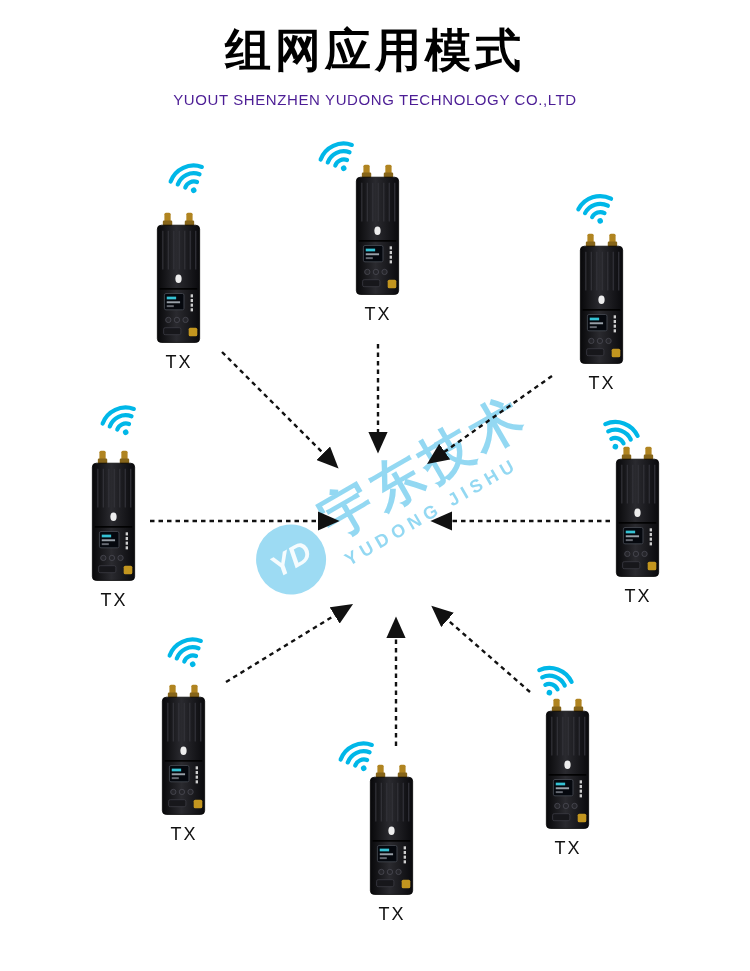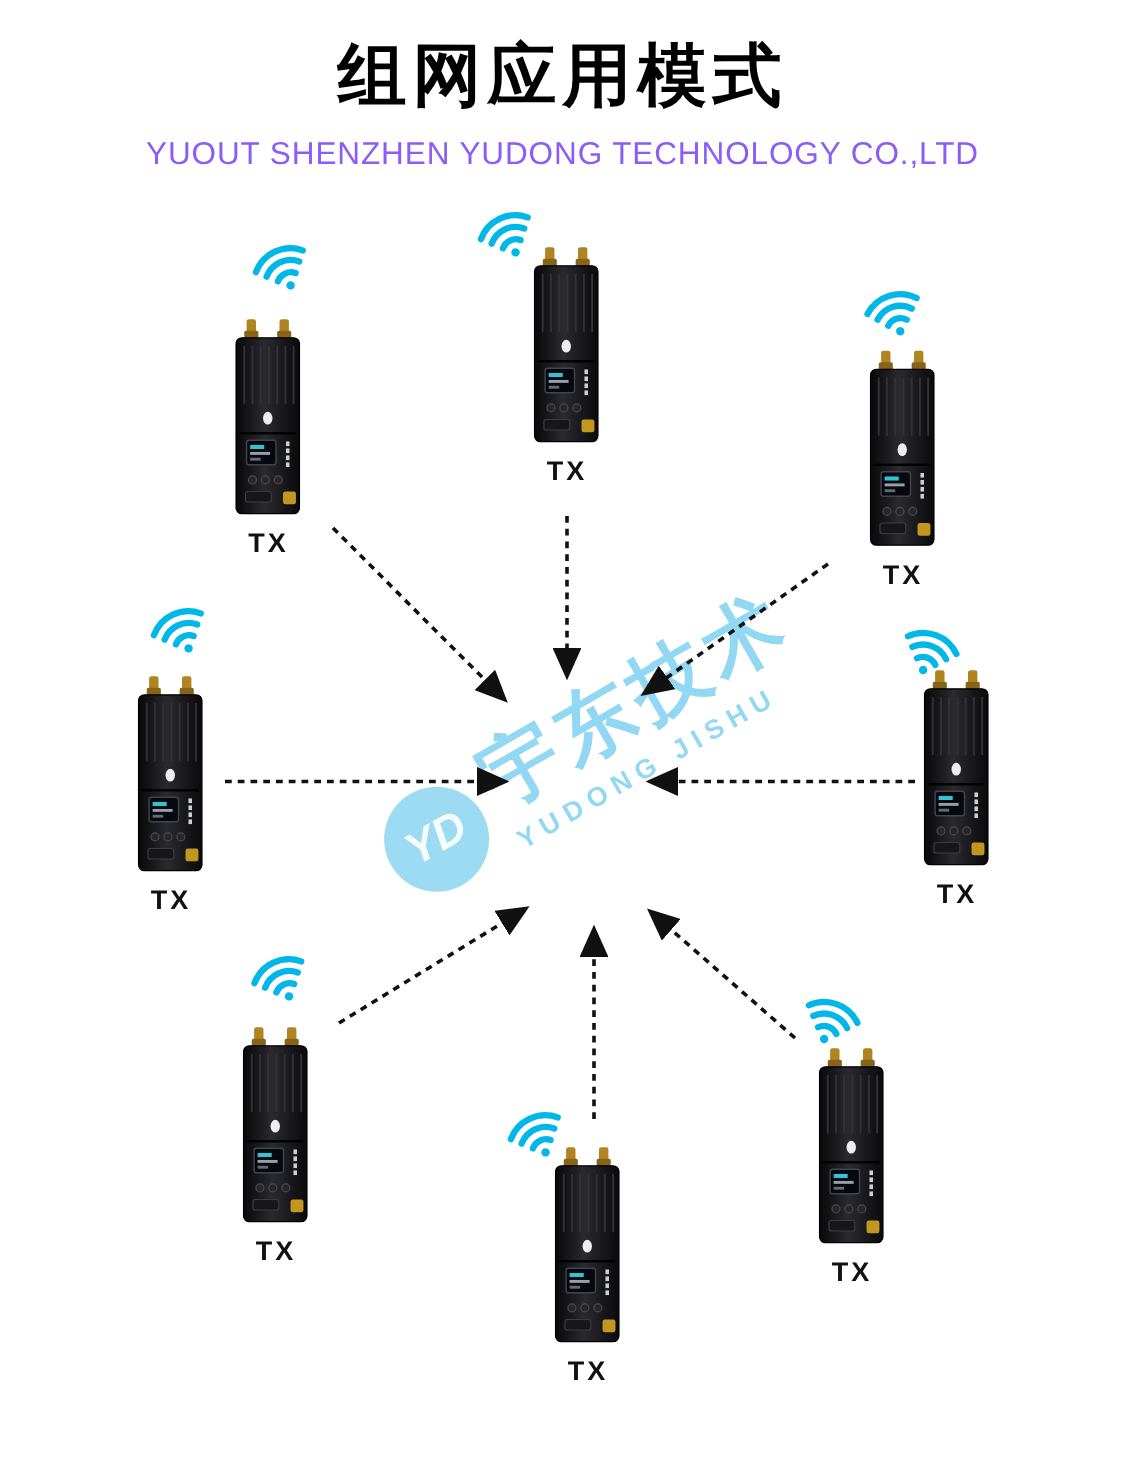--- a/index.html
+++ b/index.html
@@ -3,39 +3,39 @@
 <meta charset="utf-8">
 <style>
   * { margin:0; padding:0; box-sizing:border-box; }
   html,body { background:#fff; }
   body { font-family:"Liberation Sans", sans-serif; }
   .canvas { position:relative; width:750px; height:971px; background:#fff; overflow:hidden; margin:0 auto; }
 
   
   .header { position:absolute; top:24px; left:0; width:100%; text-align:center; z-index:4; }
   .title { font-size:46px; font-weight:900; color:#000; letter-spacing:4px; line-height:1.15; }
-  .subtitle { margin-top:14px; font-size:21px; font-weight:500; color:#8b5cf6; letter-spacing:.6px; }
+  .subtitle { margin-top:14px; font-size:15px; font-weight:500; color:#4c1d95; letter-spacing:.6px; }
 
   
   .watermark { position:absolute; left:238px; top:452px; width:340px; display:flex; align-items:center; gap:12px;
                transform:rotate(-30deg); z-index:1; color:rgba(59,184,232,.55); pointer-events:none; }
   .wm-logo { width:70px; height:70px; border-radius:50%; background:rgba(59,184,232,.5); color:rgba(255,255,255,.9);
              display:flex; align-items:center; justify-content:center; font-size:30px; font-weight:bold; font-style:italic; flex:0 0 auto; }
   .wm-cn { font-size:52px; font-weight:700; letter-spacing:5px; line-height:1; white-space:nowrap; }
   .wm-en { font-size:18px; font-weight:700; letter-spacing:5px; margin-top:7px; white-space:nowrap; }
 
   
   .arrows { position:absolute; left:0; top:0; z-index:2; pointer-events:none; }
 
   
   .node { position:absolute; width:47px; z-index:3; }
   .device { display:block; }
   .wifi { position:absolute; }
   .label { position:absolute; top:140px; left:-8px; width:64px; text-align:center;
-           font-size:18px; font-weight:700; letter-spacing:2px; color:#111; }
+           font-size:18px; font-weight:400; letter-spacing:2px; color:#111; }
   .label--rx { color:#ff0000; font-weight:700; letter-spacing:4px; top:138px; left:-14px; }
   .hidden-defs { position:absolute; width:0; height:0; }
 </style>
 </head>
 <body>
 
 <svg class="hidden-defs" aria-hidden="true">
   <defs>
     <linearGradient id="bodyg" x1="0" y1="0" x2="1" y2="0">
       <stop offset="0" stop-color="#08080a"></stop>

